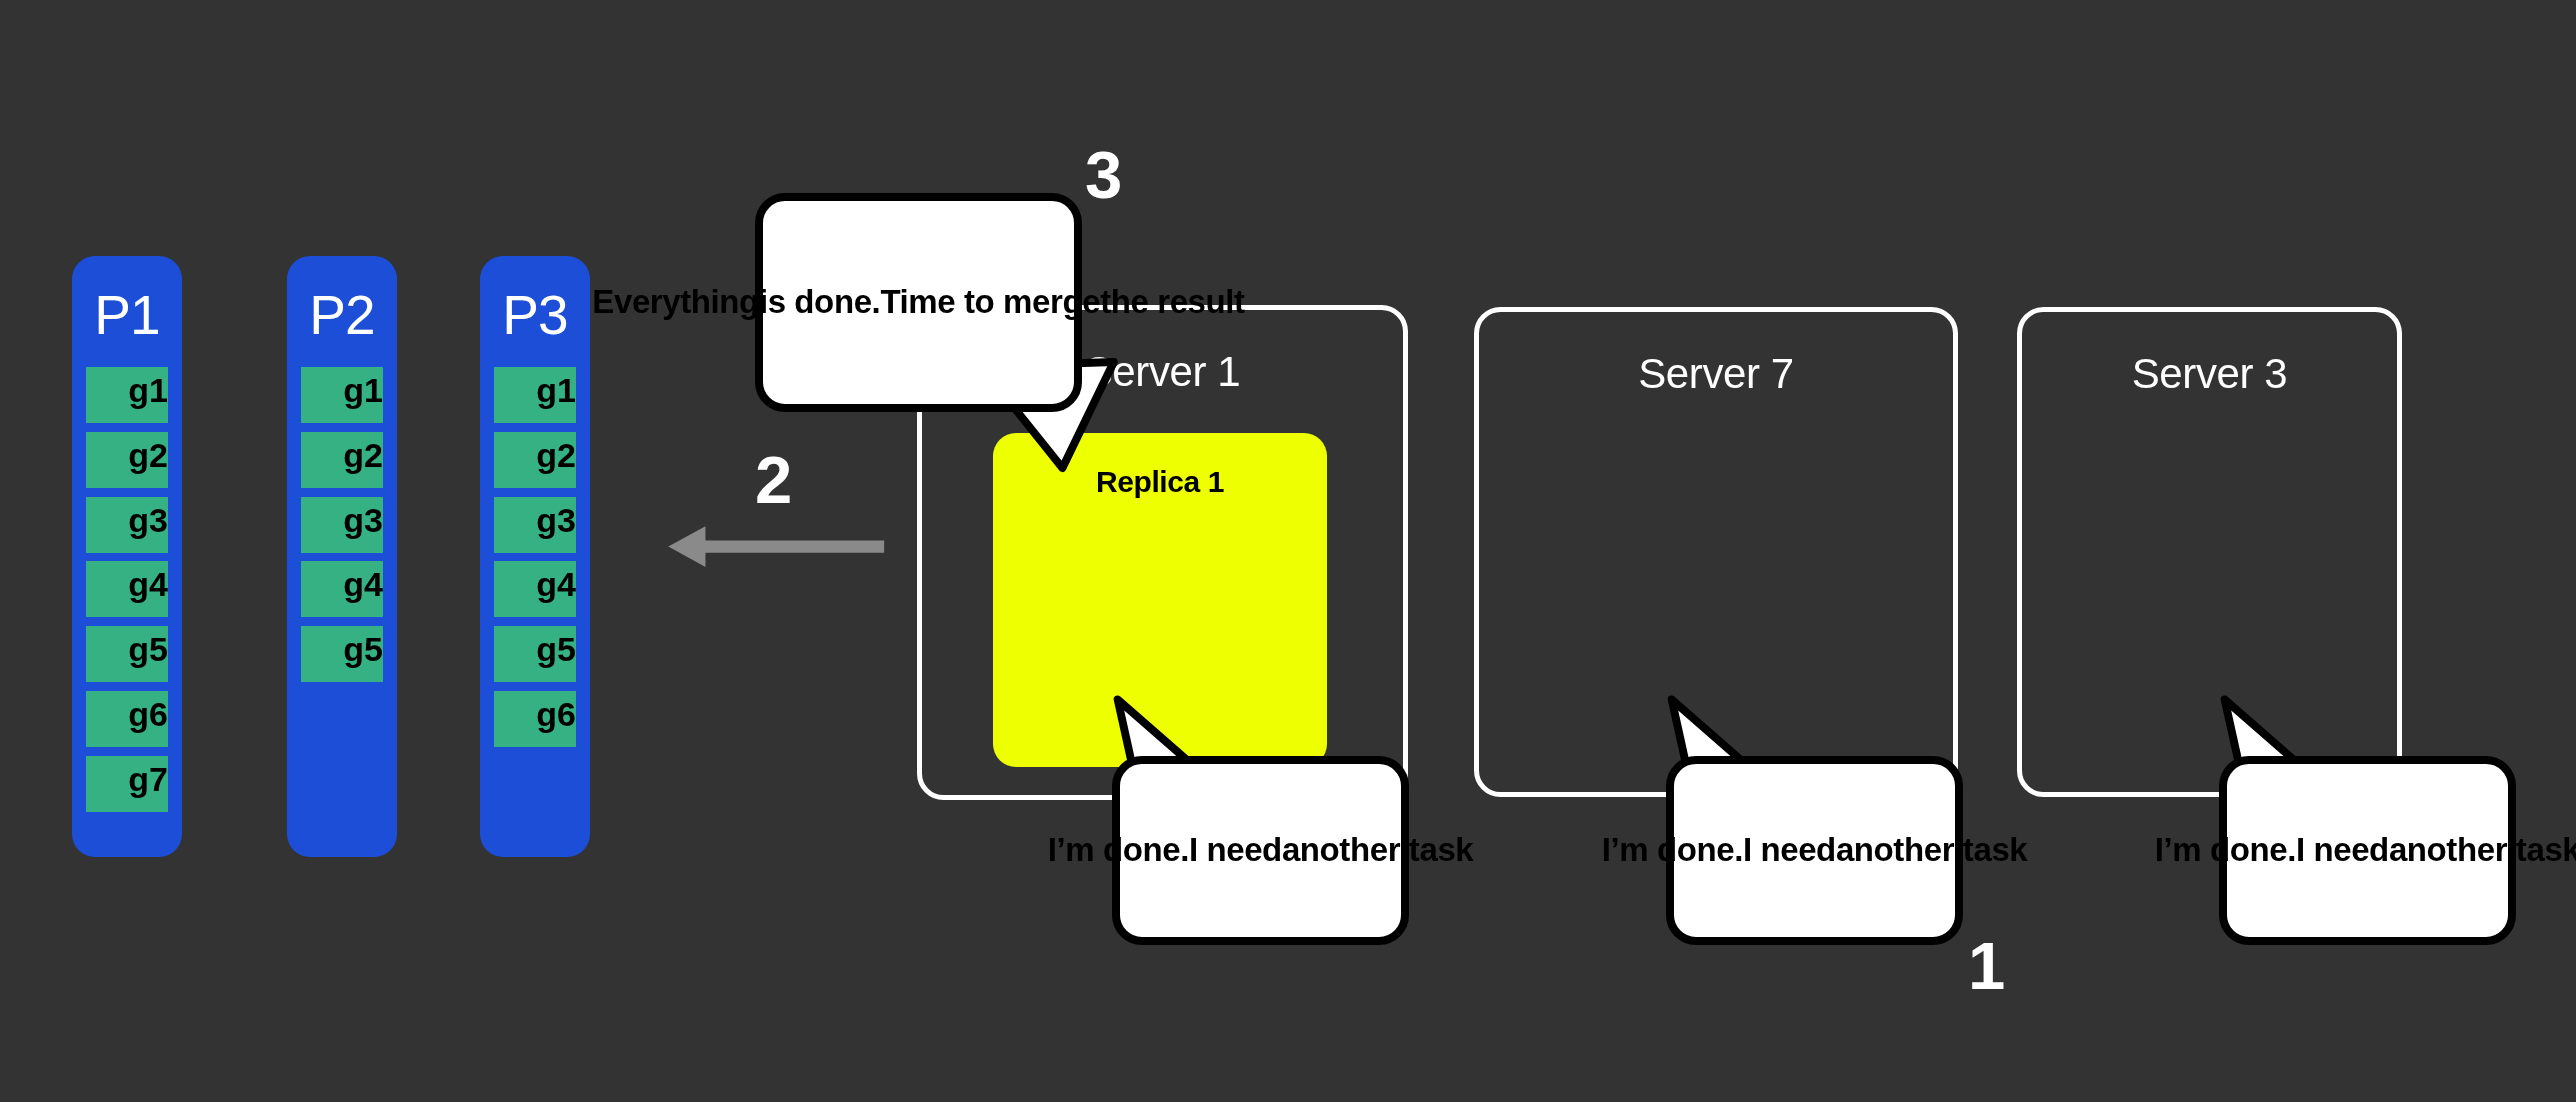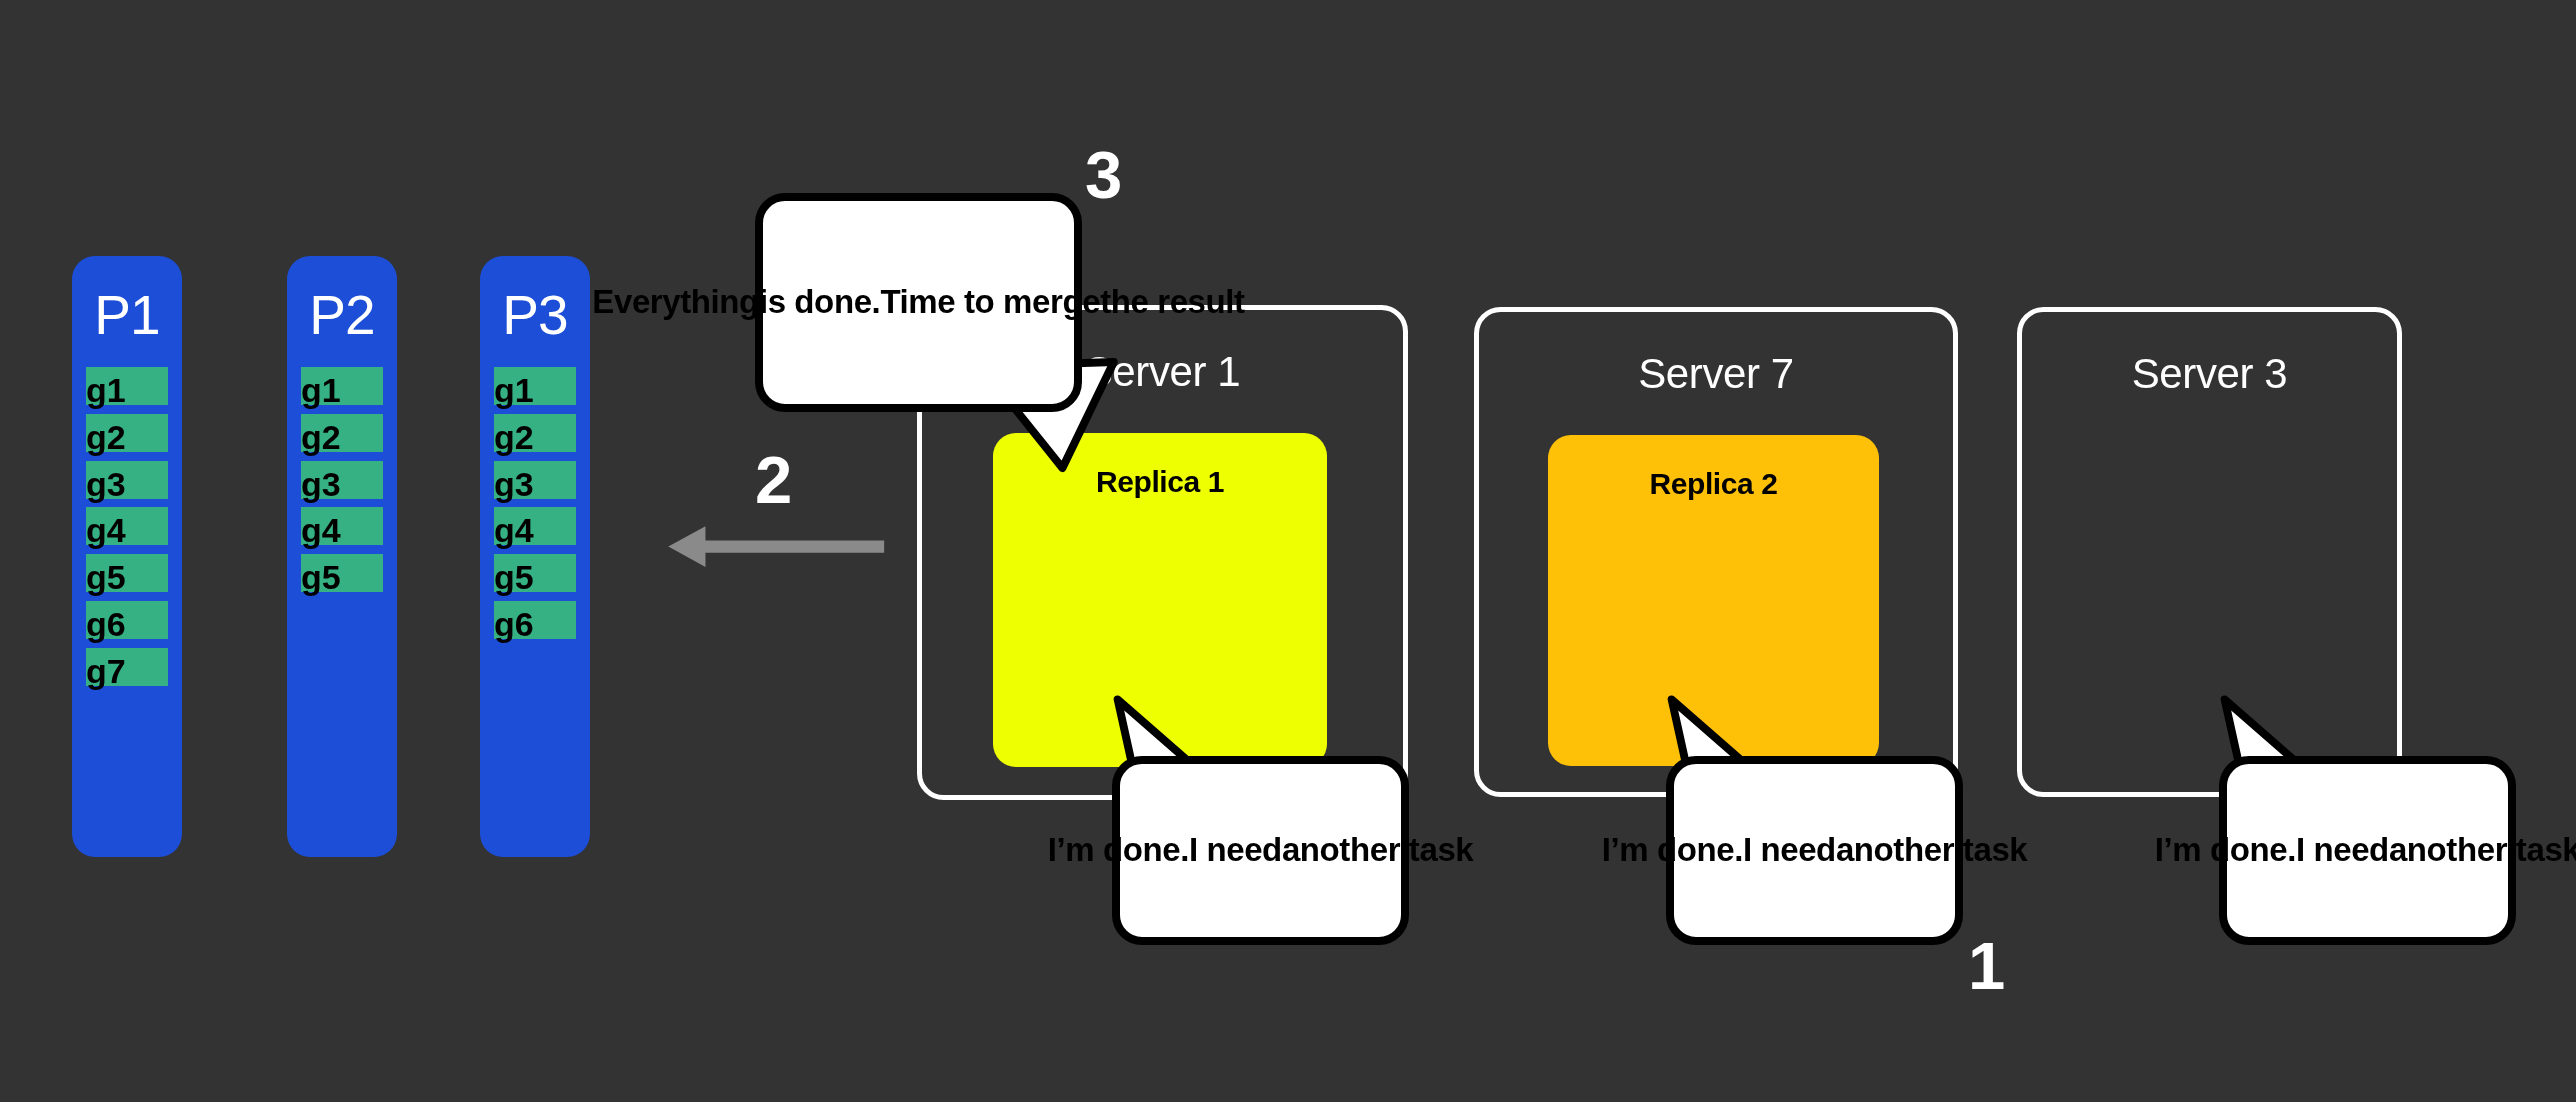--- a/index.html
+++ b/index.html
@@ -38,23 +38,23 @@
   }
   .chunk-list {
     position: absolute;
     top: 111px;
     left: 14px;
     right: 14px;
   }
   .chunk {
     background: #35b184;
     color: #000000;
-    height: 38px;
+    height: 56px;
     line-height: 46px;
-    text-align: left;
+    text-align: right;
     font-size: 34px;
     font-weight: 700;
     margin-bottom: 8.8px;
   }
 
   
   .server-frame {
     position: absolute;
     border: 5.3px solid #ffffff;
     border-radius: 26.5px;
@@ -185,23 +185,20 @@
   </div>
 
   <div class="replica" style="left:993px; top:433px; width:334px; height:334px; background:#edff00;">
     <div class="replica-label">Replica 1</div>
   </div>
 
   <div class="server-frame" style="left:1474px; top:307px; width:484px; height:490px;">
     <div class="server-title">Server 7</div>
   </div>
 
-  <div class="replica" style="left:1548px; top:435px; width:331px; height:331px; background:#ffc107;">
-    <div class="replica-label">Replica 2</div>
-  </div>
 
   <div class="server-frame" style="left:2017px; top:307px; width:385px; height:490px;">
     <div class="server-title">Server 3</div>
   </div>
 
 
   <svg class="tail" style="left:928px; top:353px;" width="283" height="177" viewBox="0 0 320 200">
     <path d="M 60 15 L 210 10 L 152 130 Z" fill="#ffffff" stroke="#000000" stroke-width="9" stroke-linejoin="round"></path>
   </svg>
 

